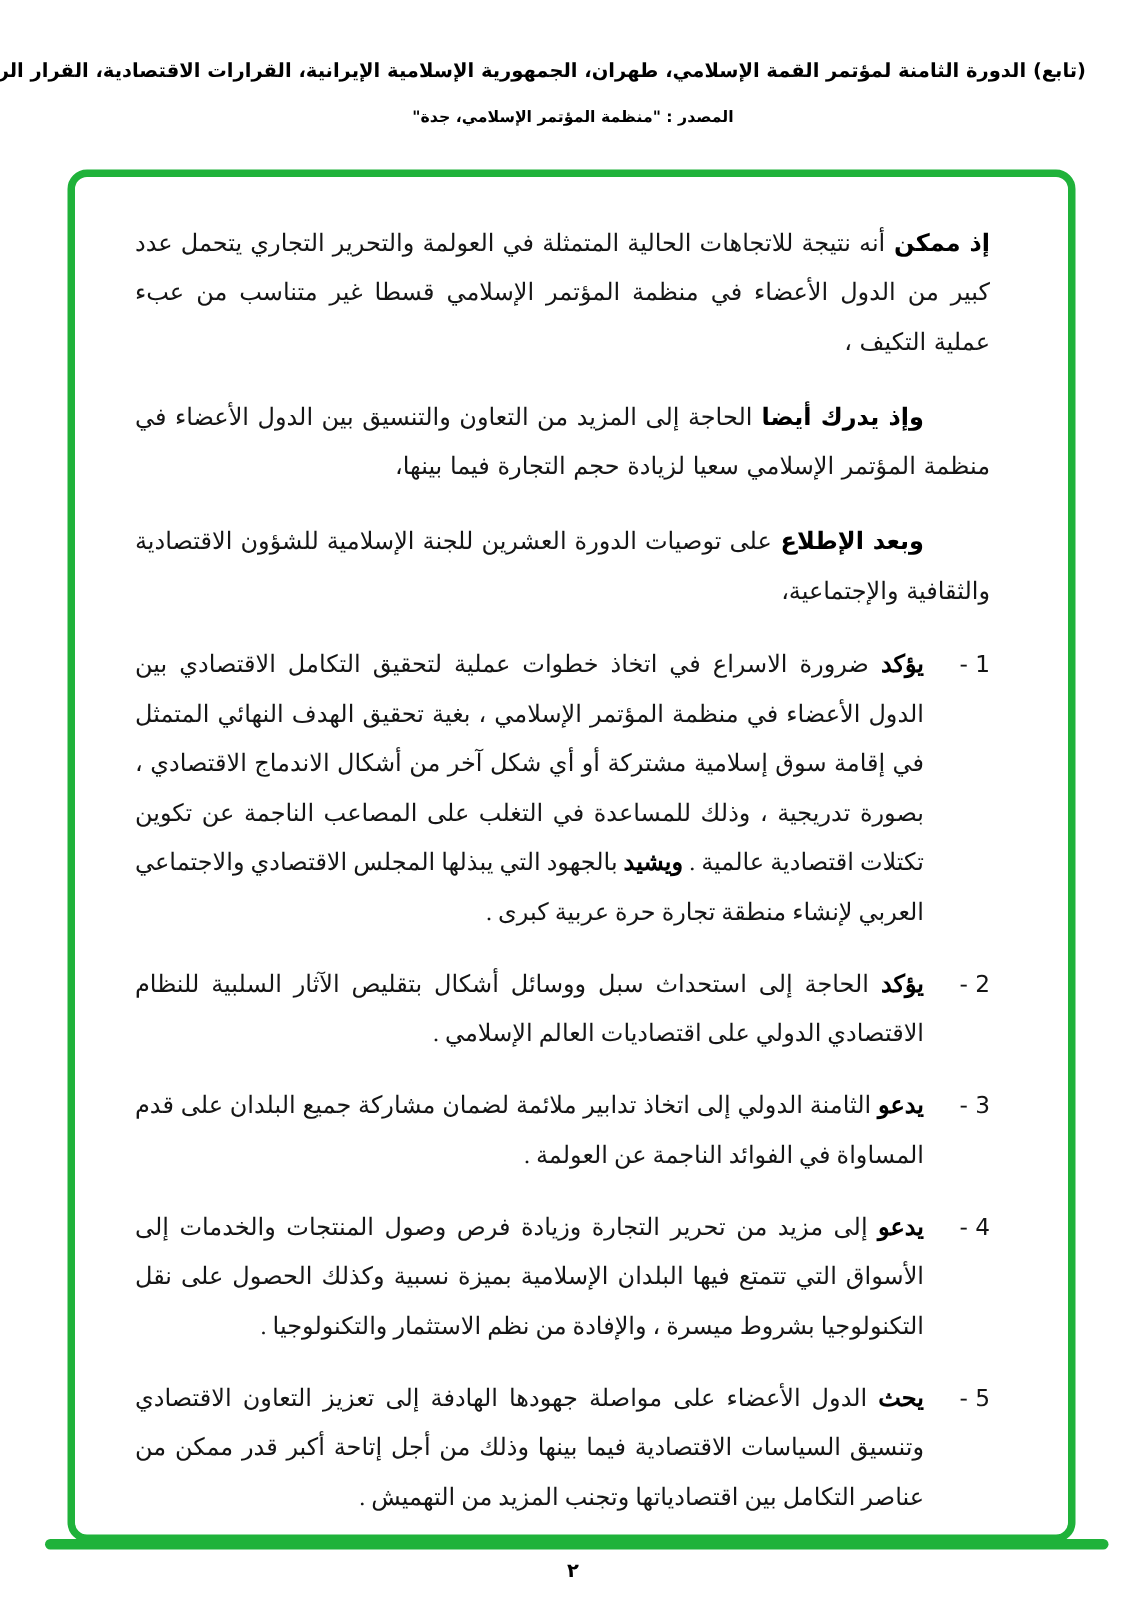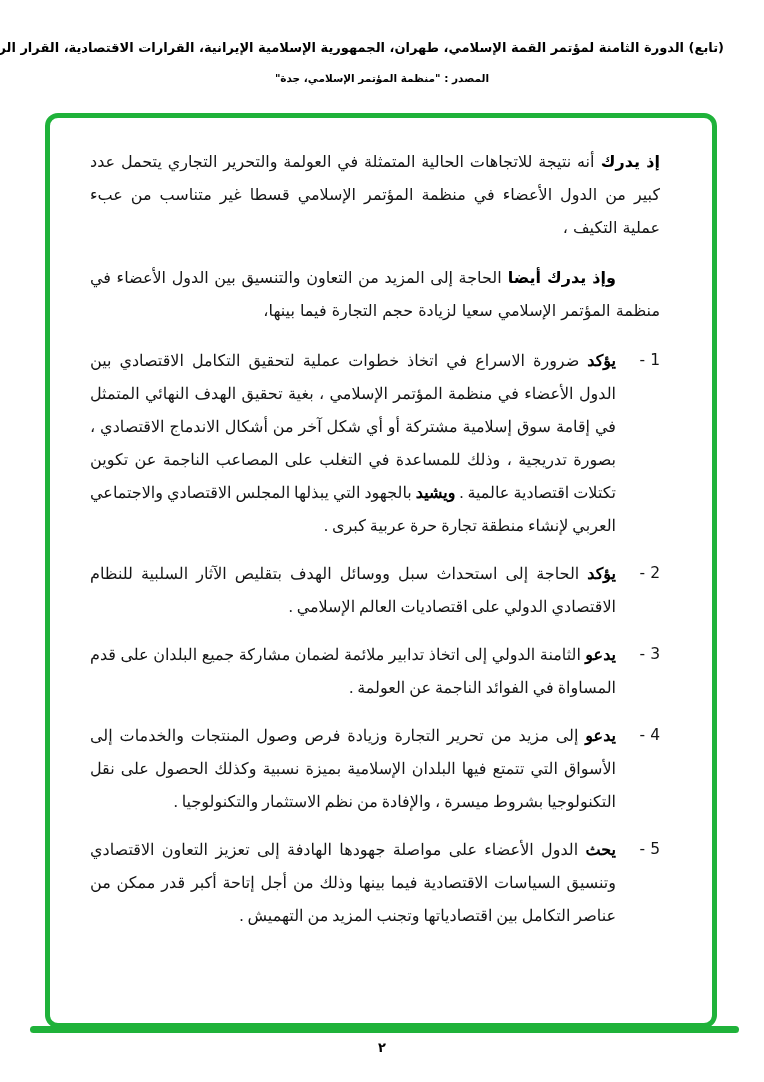--- a/index.html
+++ b/index.html
@@ -109,31 +109,32 @@
 </style>
 </head>
 <body>
 
 <div class="hdr1">(تابع) الدورة الثامنة لمؤتمر القمة الإسلامي، طهران، الجمهورية الإسلامية الإيرانية، القرارات الاقتصادية، القرار الرقم ١/٨-أق (ق.إ)</div>
 <div class="hdr2">المصدر :  "منظمة المؤتمر الإسلامي، جدة"</div>
 
 <div class="green-box" style="border-color: rgb(31, 178, 58);">
   <div class="doc-body">
     <div id="preamble">
-        <p class="pre"><b class="lead">إذ يدرك </b><span>أنه نتيجة للاتجاهات الحالية المتمثلة في العولمة والتحرير التجاري يتحمل عدد كبير من الدول الأعضاء في منظمة المؤتمر الإسلامي قسطا غير متناسب من عبء عملية التكيف ،</span></p>
+        <p class="pre"><b class="lead">إذ ممكن </b><span>أنه نتيجة للاتجاهات الحالية المتمثلة في العولمة والتحرير التجاري يتحمل عدد كبير من الدول الأعضاء في منظمة المؤتمر الإسلامي قسطا غير متناسب من عبء عملية التكيف ،</span></p>
         <p class="pre indent"><b class="lead">وإذ يدرك أيضا </b><span>الحاجة إلى المزيد من التعاون والتنسيق بين الدول الأعضاء في منظمة المؤتمر الإسلامي سعيا لزيادة حجم التجارة فيما بينها،</span></p>
+        <p class="pre indent"><b class="lead">وبعد الإطلاع </b><span>على توصيات الدورة العشرين للجنة الإسلامية للشؤون الاقتصادية والثقافية والإجتماعية،</span></p>
       </div>
     <div id="items">
         <div class="item">
           <div class="num">1 -</div>
           <div class="txt"><b class="lead">يؤكد </b><span>ضرورة الاسراع في اتخاذ خطوات عملية لتحقيق التكامل الاقتصادي بين الدول الأعضاء في منظمة المؤتمر الإسلامي ، بغية تحقيق الهدف النهائي المتمثل في إقامة سوق إسلامية مشتركة أو أي شكل آخر من أشكال الاندماج الاقتصادي ، بصورة تدريجية ،  وذلك للمساعدة في التغلب على المصاعب الناجمة عن تكوين تكتلات اقتصادية عالمية . </span><b class="lead">ويشيد </b><span>بالجهود التي يبذلها المجلس الاقتصادي والاجتماعي العربي لإنشاء منطقة تجارة حرة عربية كبرى .</span></div>
         </div>
         <div class="item">
           <div class="num">2 -</div>
-          <div class="txt"><b class="lead">يؤكد </b><span>الحاجة إلى استحداث سبل ووسائل الهدف بتقليص الآثار السلبية للنظام الاقتصادي الدولي على اقتصاديات العالم الإسلامي .</span></div>
+          <div class="txt"><b class="lead">يؤكد </b><span>الحاجة إلى استحداث سبل ووسائل أشكال بتقليص الآثار السلبية للنظام الاقتصادي الدولي على اقتصاديات العالم الإسلامي .</span></div>
         </div>
         <div class="item">
           <div class="num">3 -</div>
           <div class="txt"><b class="lead">يدعو </b><span>الثامنة الدولي إلى اتخاذ تدابير ملائمة لضمان مشاركة جميع البلدان على قدم المساواة في الفوائد الناجمة عن العولمة .</span></div>
         </div>
         <div class="item">
           <div class="num">4 -</div>
           <div class="txt"><b class="lead">يدعو </b><span>إلى مزيد من تحرير التجارة  وزيادة فرص وصول المنتجات والخدمات إلى الأسواق التي تتمتع فيها البلدان الإسلامية بميزة نسبية وكذلك الحصول على نقل التكنولوجيا بشروط ميسرة ، والإفادة من نظم الاستثمار والتكنولوجيا .</span></div>
         </div>
         <div class="item">

